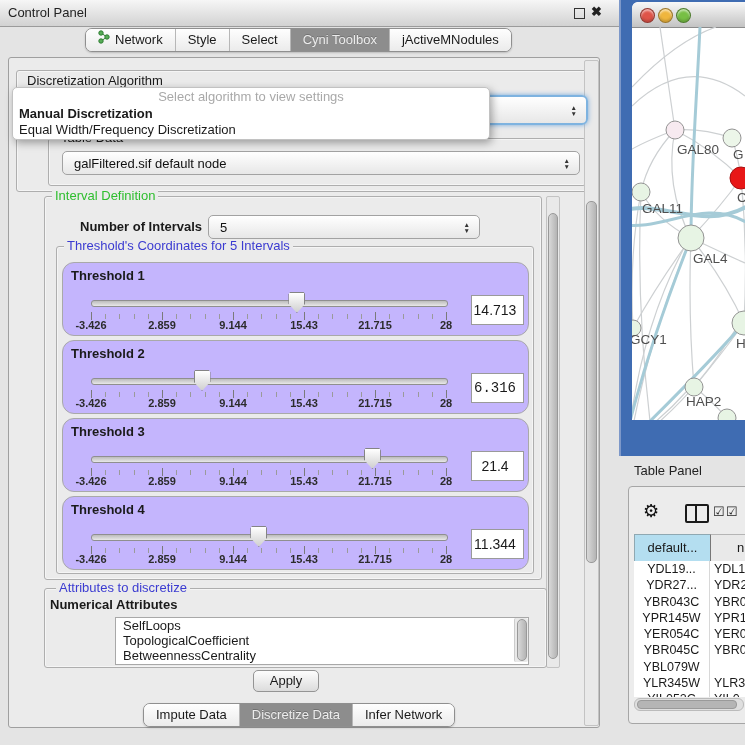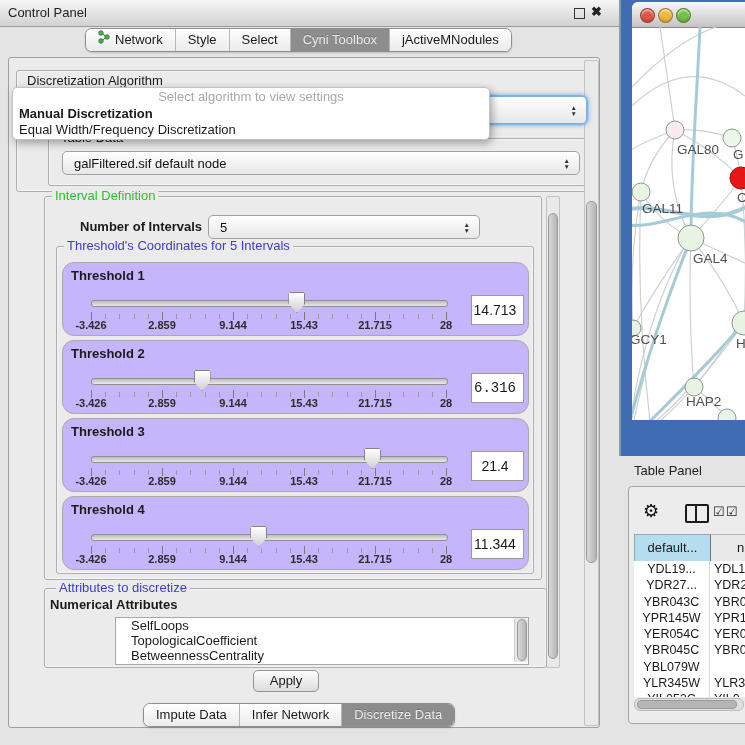--- a/index.html
+++ b/index.html
@@ -25,21 +25,21 @@
   .track{position:absolute;left:28px;top:37px;width:355px;height:5px;border:1px solid #8f8f8f;border-radius:3px;
          background:linear-gradient(#bcbcbc,#e8e8e8)}
   .handle{position:absolute;top:29px;width:15px;height:19px;background:linear-gradient(#ffffff,#d0d0d0);
           border:1px solid #848484;clip-path:polygon(10% 0,90% 0,100% 12%,100% 55%,50% 100%,0 55%,0 12%)}
   .tick{position:absolute;width:1px;background:#7a7a7a}
   .ticklabel{position:absolute;top:56px;font-size:11px;font-weight:bold;color:#2c2c2c;transform:translateX(-50%);white-space:nowrap}
   .valuebox{position:absolute;left:408px;top:32px;width:46px;height:28px;background:#fff;border:1px solid #9a9a9a;
             font-size:14px;line-height:28px;text-align:center;padding-right:5px}
   .scroll-v{position:absolute;background:#e9e9e9;border:1px solid #c3c3c3;border-radius:2px}
   .thumb{position:absolute;background:linear-gradient(90deg,#d9d9d9,#b4b4b4);border:1px solid #999;border-radius:5px}
-  .listitem{font-size:13px;line-height:15px;padding-left:15px;white-space:nowrap}
+  .listitem{font-size:13px;line-height:15px;padding-left:7px;white-space:nowrap}
   .btn{position:absolute;background:linear-gradient(#fdfdfd,#dcdcdc);border:1px solid #949494;border-radius:5px;
        font-size:13px;text-align:center}
   .hdrcell{position:absolute;font-size:13px;line-height:26px;text-align:center;white-space:nowrap}
   .trow{position:relative;height:16.3px;font-size:12.5px;line-height:16.3px;white-space:nowrap}
   .light{position:absolute;top:6px;width:13px;height:13px;border-radius:50%;border:1px solid rgba(0,0,0,.35);
          box-shadow:inset 0 2px 2px rgba(255,255,255,.55), inset 0 -2px 2px rgba(0,0,0,.15)}
 </style>
 </head>
 <body>
 
@@ -288,25 +288,25 @@
       <div class="thumb" style="left:2px;top:1px;width:8px;height:40px"></div>
     </div>
   </div>
 
   <div class="btn" style="left:253px;top:670px;width:64px;height:20px;line-height:20px">Apply</div>
 
   <div id="bottom-tabs" class="segwrap" style="left:143px;top:703px">
       <div class="seg">
         <span>Impute Data</span>
       </div>
-      <div class="seg">
-        <span>Infer Network</span>
-      </div>
       <div class="seg sel">
         <span>Discretize Data</span>
+      </div>
+      <div class="seg">
+        <span>Infer Network</span>
       </div>
     </div>
 
   <div class="abs" style="left:619px;top:0;width:126px;height:456px;background:linear-gradient(90deg,#7d98c9 0,#7d98c9 2px,#3f6cb2 2px)"></div>
 
   <div class="abs" style="left:632px;top:2px;width:113px;height:418px;background:#fff;border-radius:6px 0 0 0;overflow:hidden">
     <div id="net-titlebar" style="position:absolute;left:0;top:0;width:113px;height:25px;background:linear-gradient(#f8f8f8,#c3c3c3);
                 border-bottom:1px solid #8b8b8b;border-radius:6px 0 0 0">
         <div class="light" style="left: 8px; background: rgb(223, 84, 73);"></div>
         <div class="light" style="left: 26px; background: rgb(239, 182, 62);"></div>

